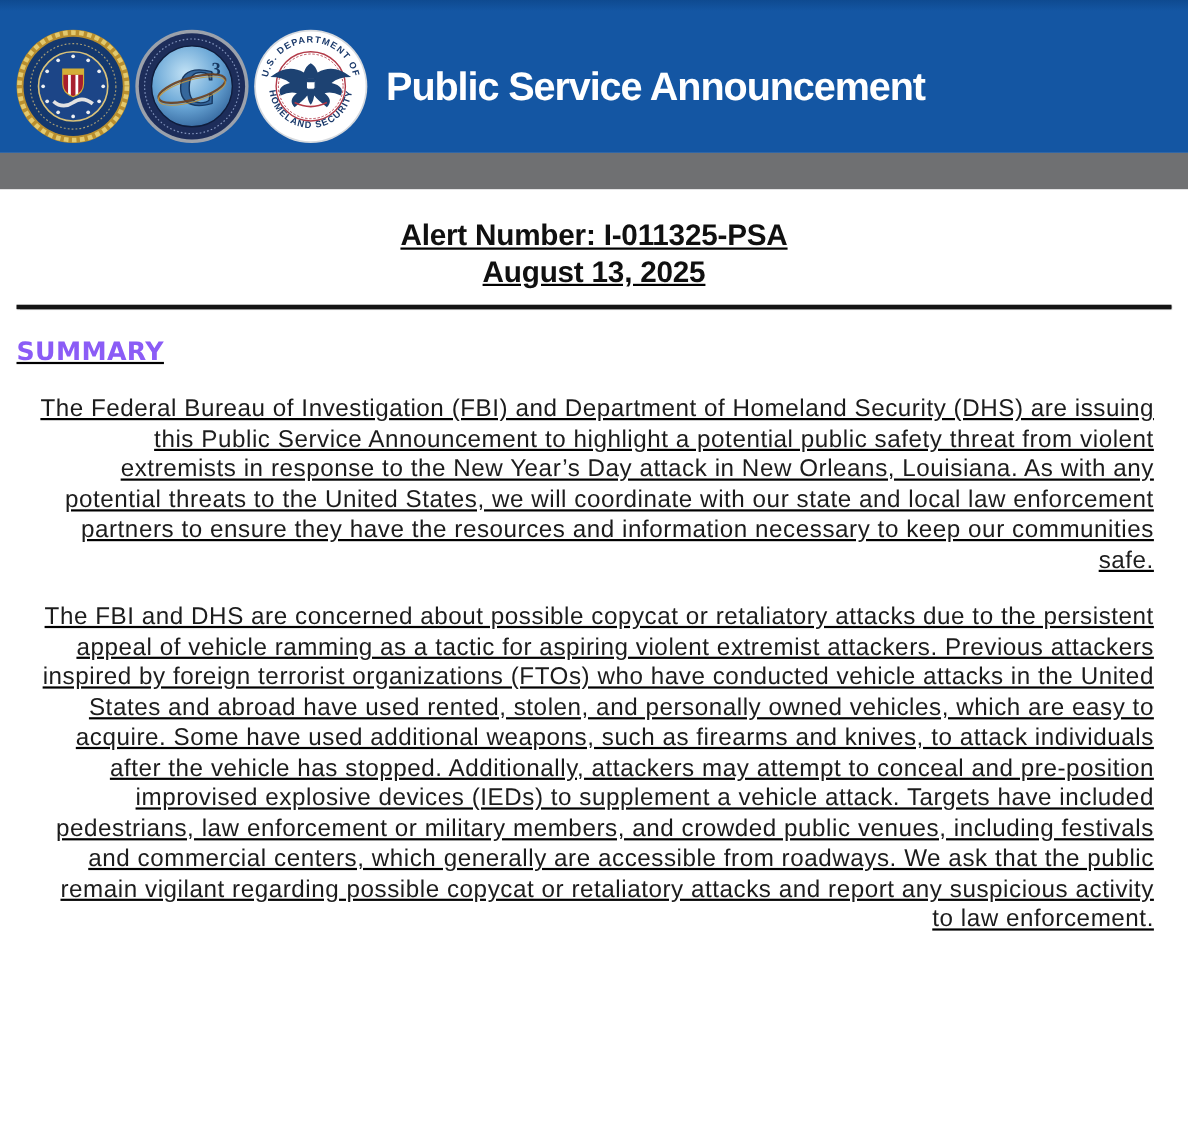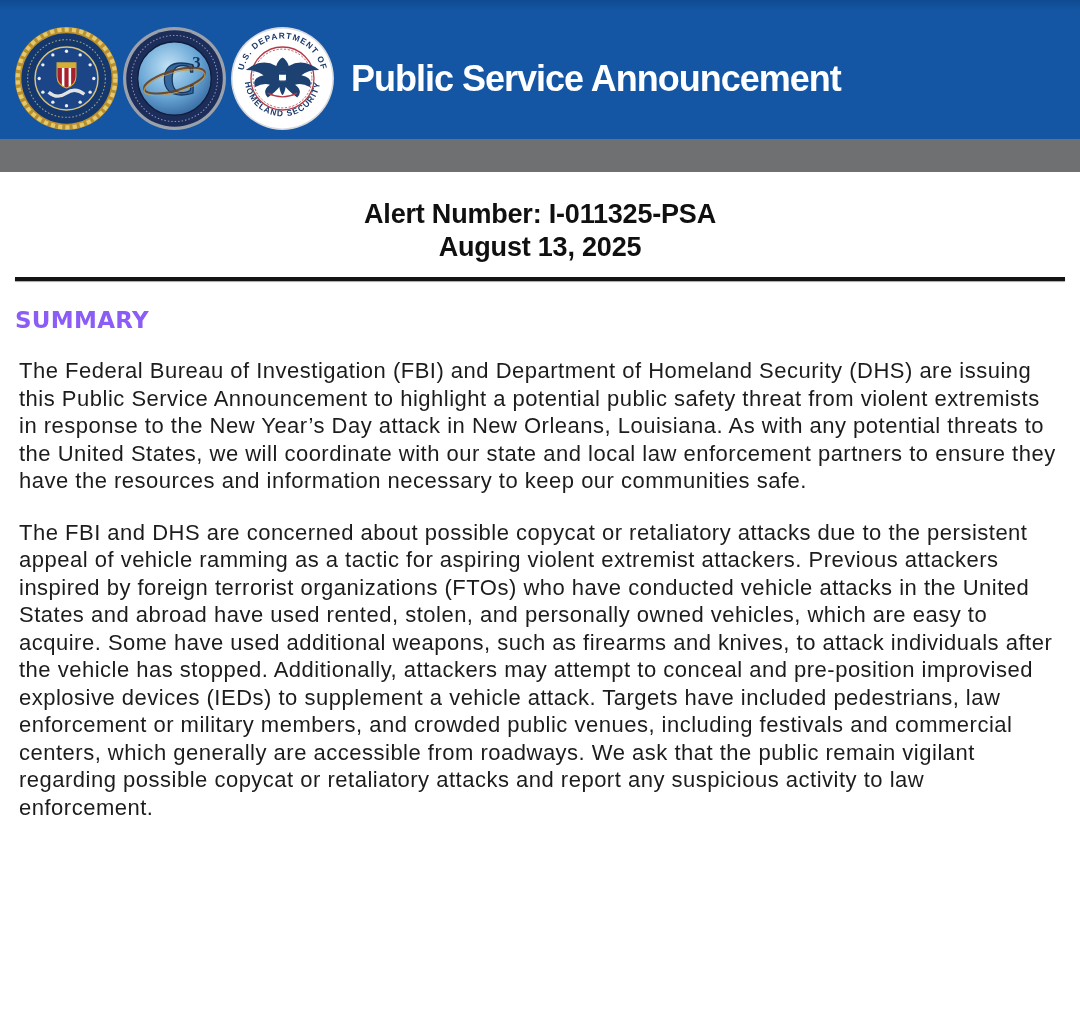--- a/index.html
+++ b/index.html
@@ -11,36 +11,36 @@
     height:139px;background:linear-gradient(180deg,#0e4a90 0,#1456a3 10px,#1456a3 100%);
     display:flex;align-items:flex-start;padding:26px 0 0 14px;box-sizing:border-box;
   }
   .seals{display:flex;flex:none;}
   .seal{width:105px;height:105px;margin-right:3px;flex:none;display:block;}
   .banner-title{
     height:105px;display:flex;align-items:center;margin-left:13px;
     color:#ffffff;font-weight:bold;font-size:36px;letter-spacing:-1px;white-space:nowrap;
   }
   .divider{height:33px;background:#6f7072;}
-  .content{padding:0 15px;}
+  .content{padding:0 15px;text-decoration:underline;}
   .alert-block{
     margin-top:26px;text-align:center;font-weight:bold;font-size:27px;line-height:33px;
     color:#101010;letter-spacing:-0.2px;
   }
   .doc-title{
     margin:28px auto 0;max-width:950px;text-align:center;font-weight:bold;
     font-size:27px;line-height:33px;color:#101010;letter-spacing:-0.2px;
   }
   .rule{height:4px;background:#141414;margin-top:13px;box-shadow:0 1px 1px rgba(0,0,0,0.35);}
   .section-heading{
     margin:26px 0 0;font-family:"DejaVu Sans",sans-serif;font-weight:bold;
     font-size:23px;color:#8b5cf6;letter-spacing:0.3px;
   }
   .body-para{
-    margin:24px 4px 0;font-size:22px;line-height:27.5px;color:#1c1c1c;letter-spacing:0.5px;
+    margin:24px 16px 0;font-size:22px;line-height:27.5px;color:#1c1c1c;letter-spacing:0.5px;text-align:right;
   }
 </style>
 </head>
 <body>
 
 <div class="banner">
   <div class="seals">
 
     <svg class="seal" viewBox="0 0 100 100" aria-hidden="true">
       <defs>

